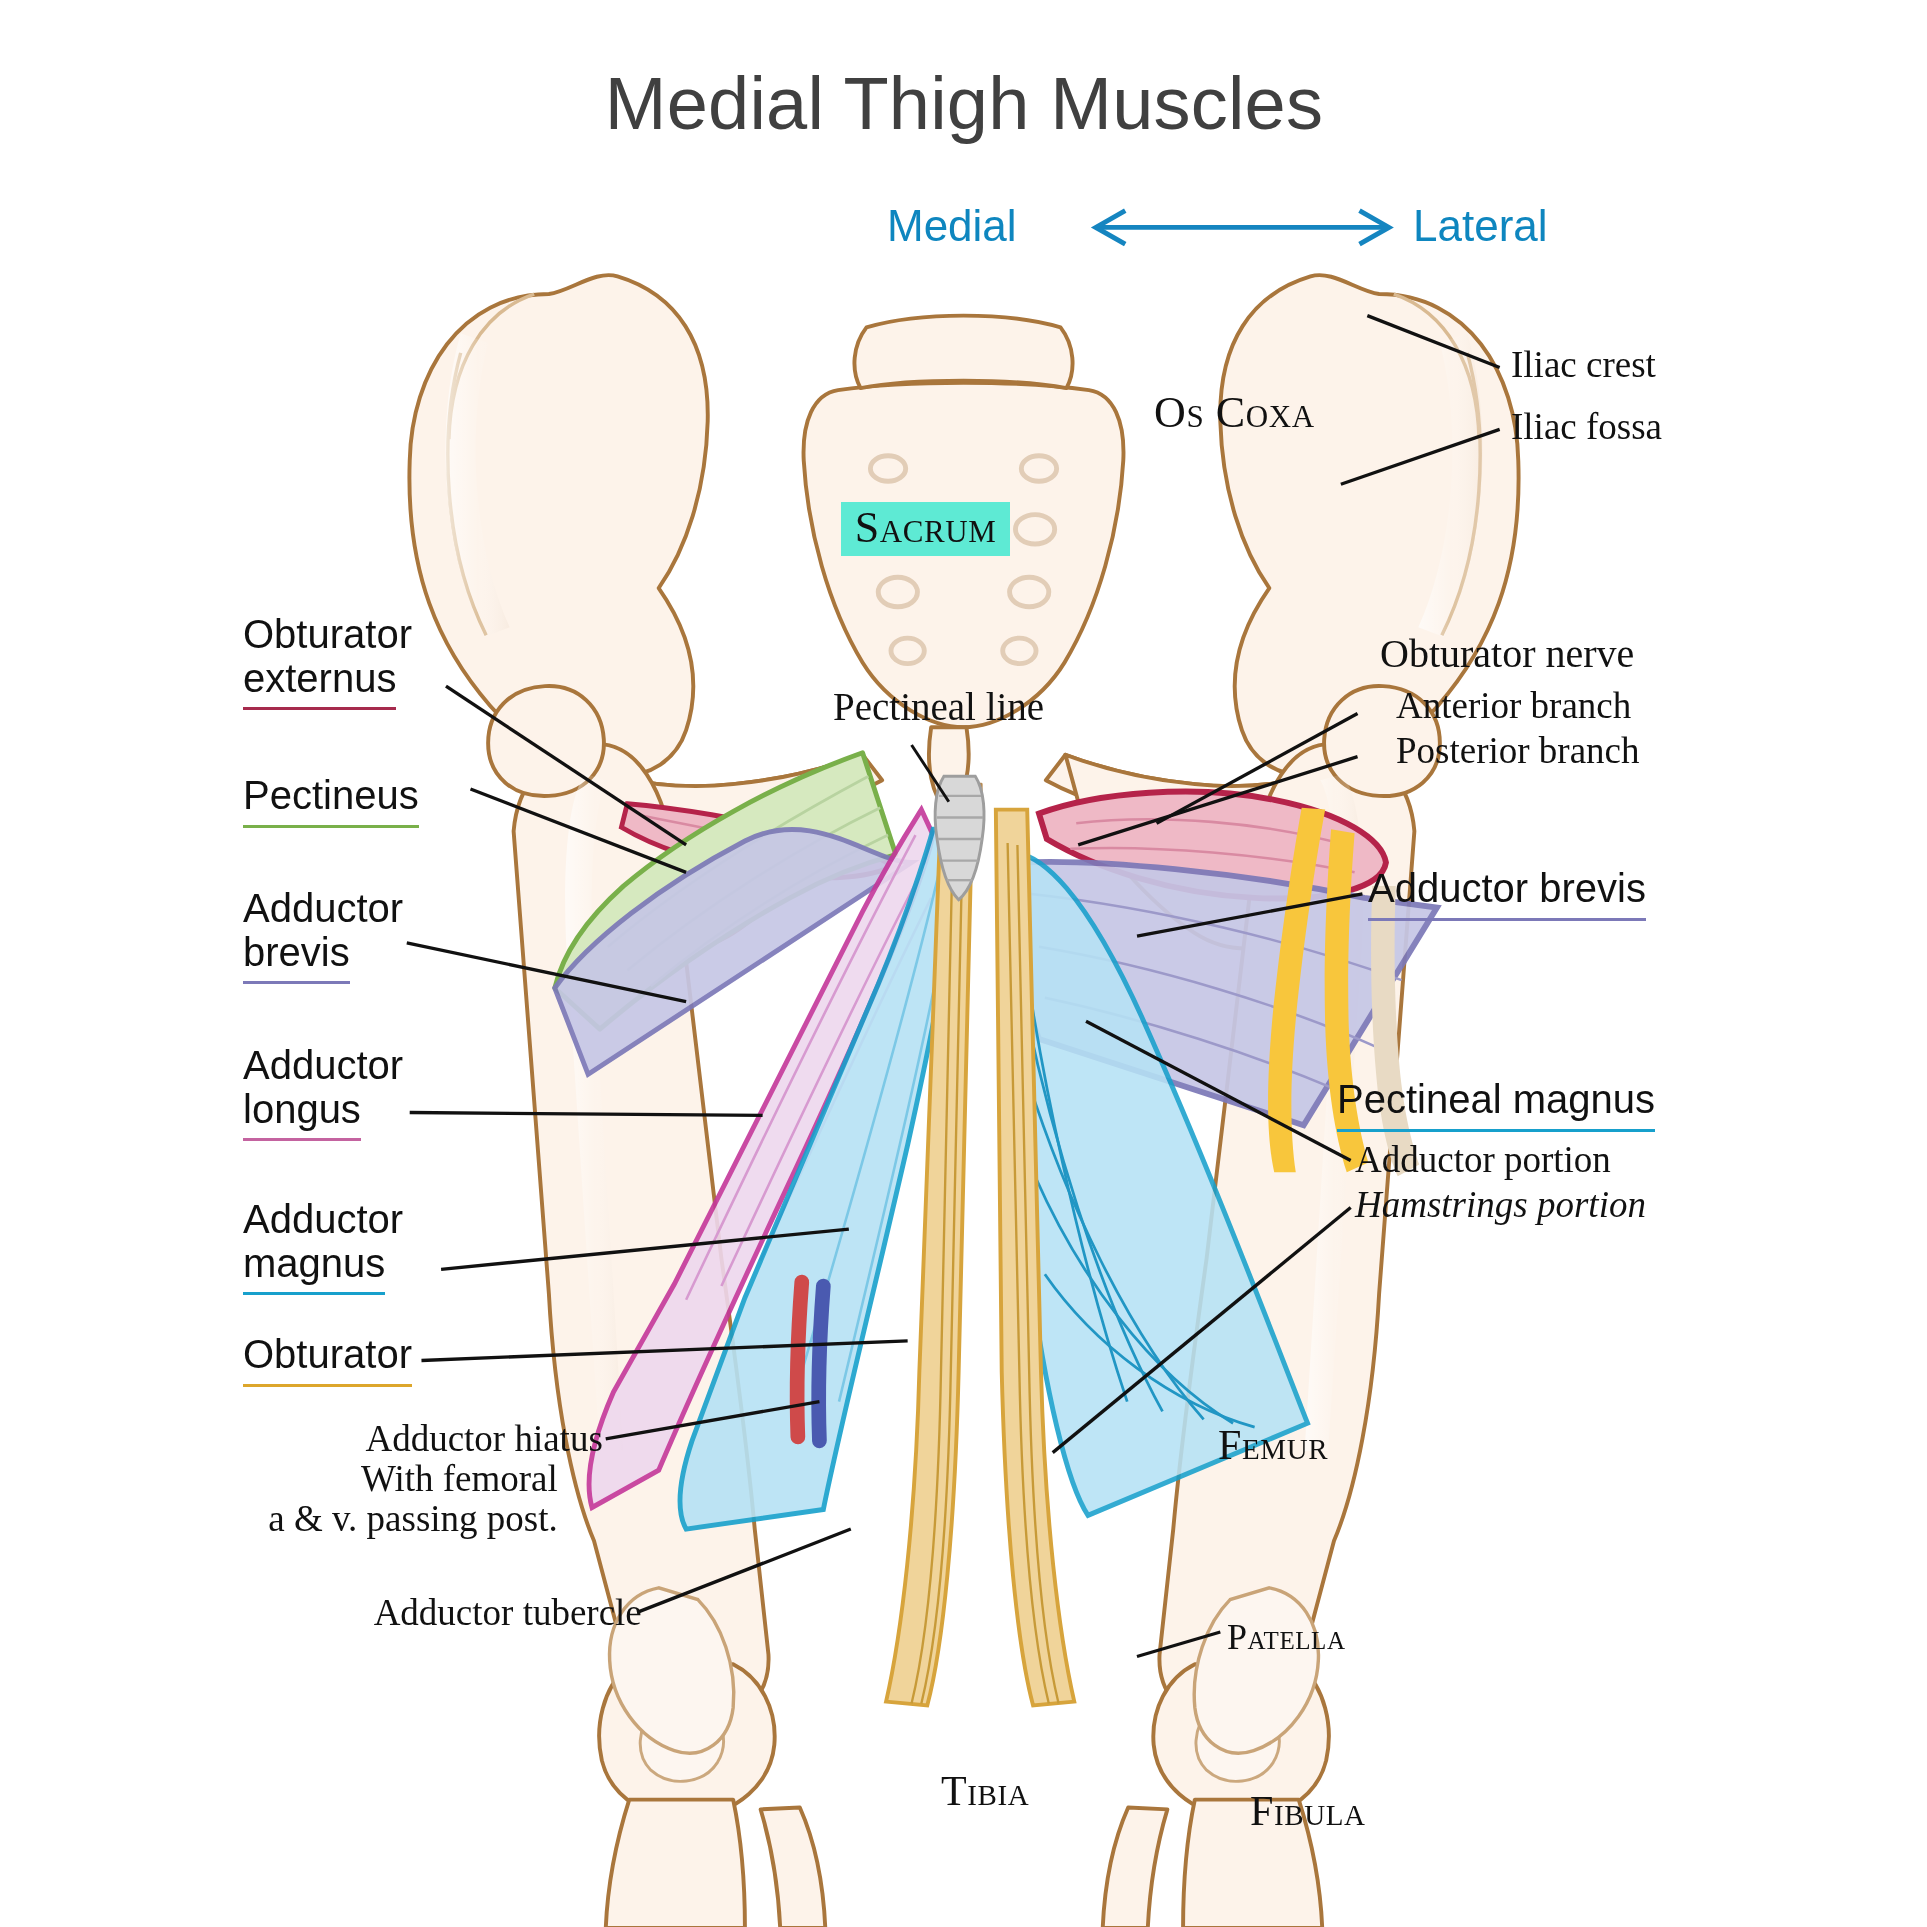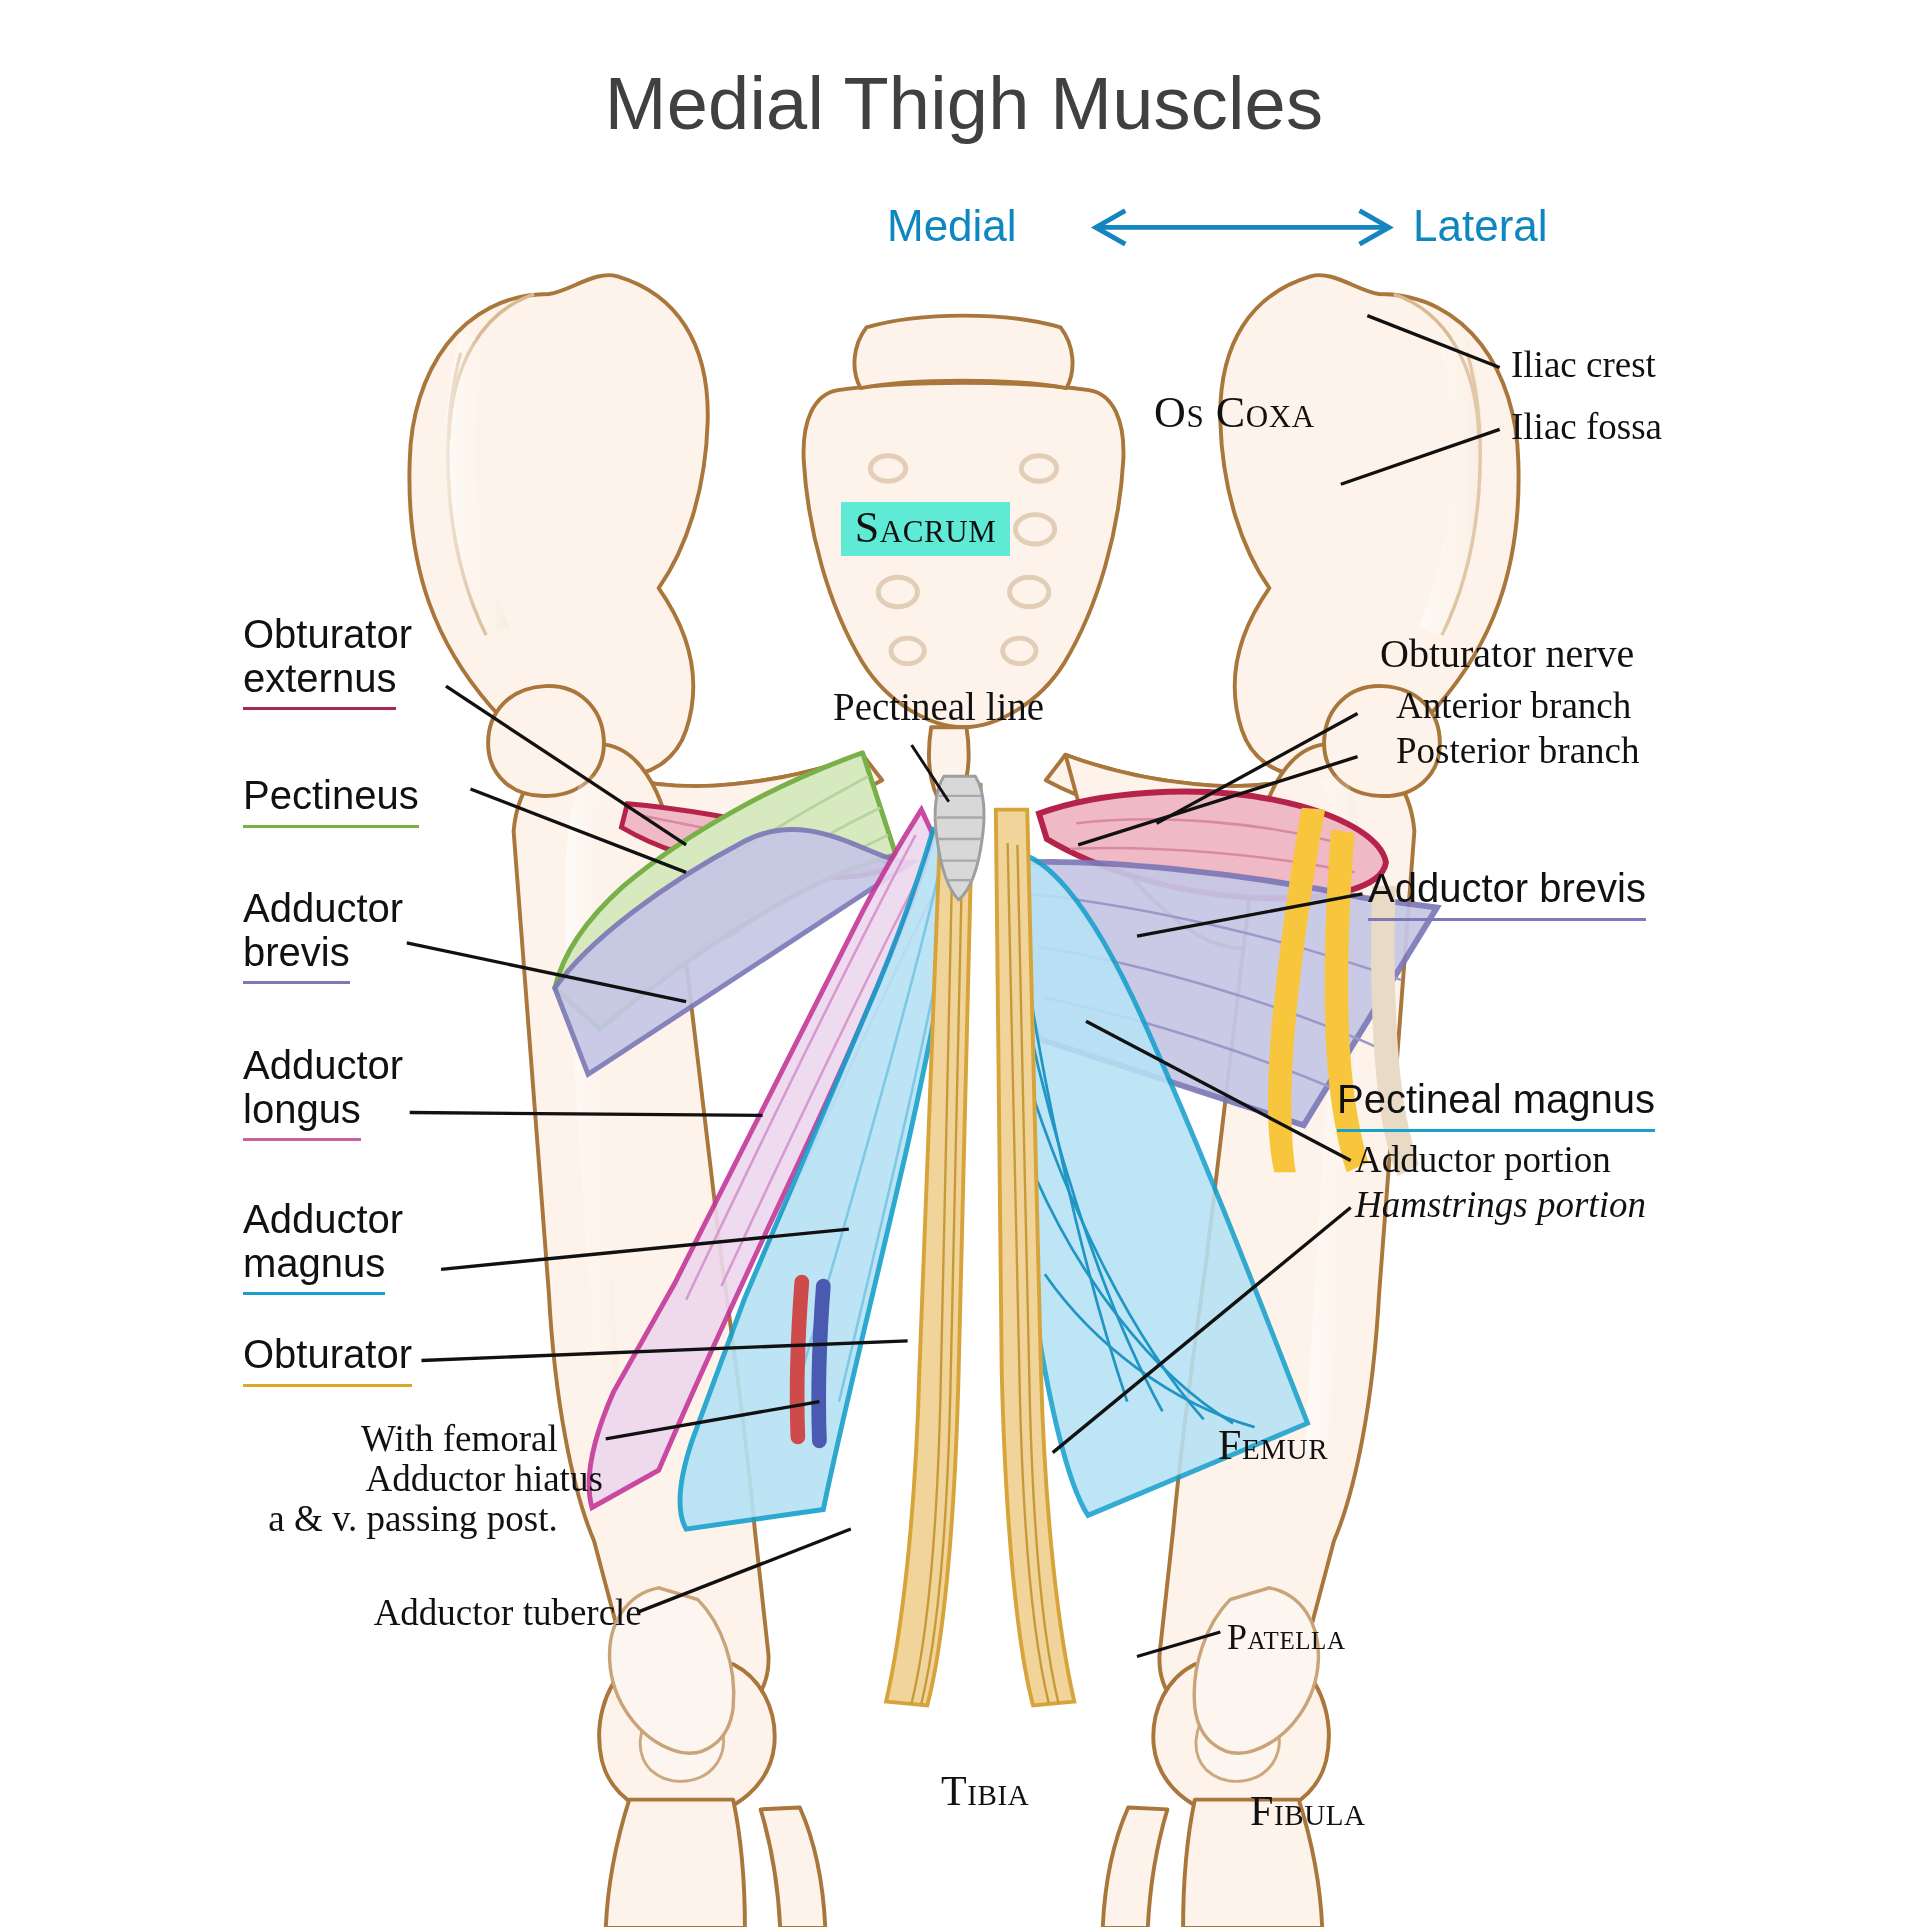--- a/index.html
+++ b/index.html
@@ -313,22 +313,22 @@
   <div class="lbl" style="left:243px;top:1198px;">
     <div>Adductor</div>
     <div><span class="ul" style="border-color:#17a0cc">magnus</span></div>
   </div>
 
   <div class="lbl" style="left:243px;top:1333px;">
     <span class="ul" style="border-color:#dda62b">Obturator</span>
   </div>
 
   <div class="lbl sub r" style="left:9.8px;width:593px;top:1419px;">
+    <div>Adductor hiatus</div>
     <div style="padding-right:45px">With femoral</div>
-    <div>Adductor hiatus</div>
     <div style="padding-right:45px">a &amp; v. passing post.</div>
   </div>
 
   <div class="lbl sub r" style="left:9.8px;width:632px;top:1593px;">Adductor tubercle</div>
 
   <div class="lbl sub" style="left:1511px;top:345px;">Iliac crest</div>
   <div class="lbl sub" style="left:1511px;top:407px;">Iliac fossa</div>
 
   <div class="lbl" style="left:1380px;top:632px;font-family:Liberation Serif, serif;">
     <div>Obturator nerve</div>

